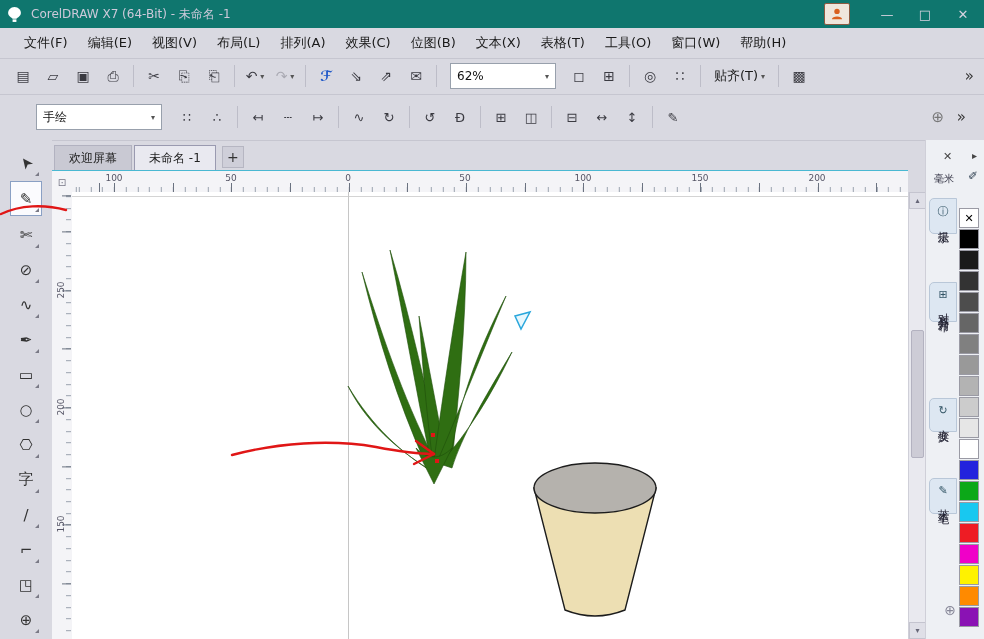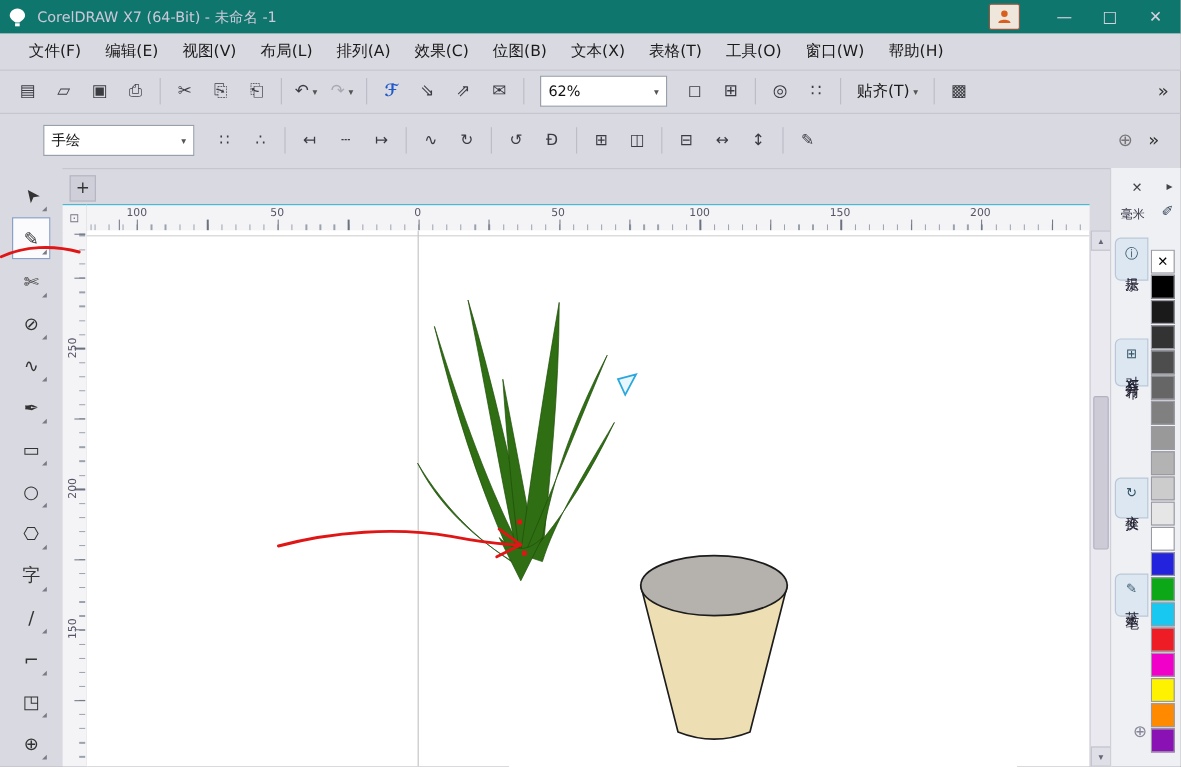--- a/index.html
+++ b/index.html
@@ -293,20 +293,28 @@
         <span class="vsep"></span>
         <span class="tbtn">
           <span class="glyph">✎</span>
         </span>
       </span>
     <span class="plus-btn">⊕</span>
     <span class="overflow-btn">»</span>
   </div>
 
   <div class="tabbar">
+    <span class="grp">
+        <span class="doctab">
+          <span class="lbl">欢迎屏幕</span>
+        </span>
+        <span class="doctab active">
+          <span class="lbl">未命名 -1</span>
+        </span>
+      </span>
     <span class="newtab-btn">+</span>
   </div>
 
   <div class="ruler-corner">
     <span>⊡</span>
   </div>
   <div class="h-ruler">
     <div class="minor"></div>
     <div class="major"></div>
     <div class="h-labels">

